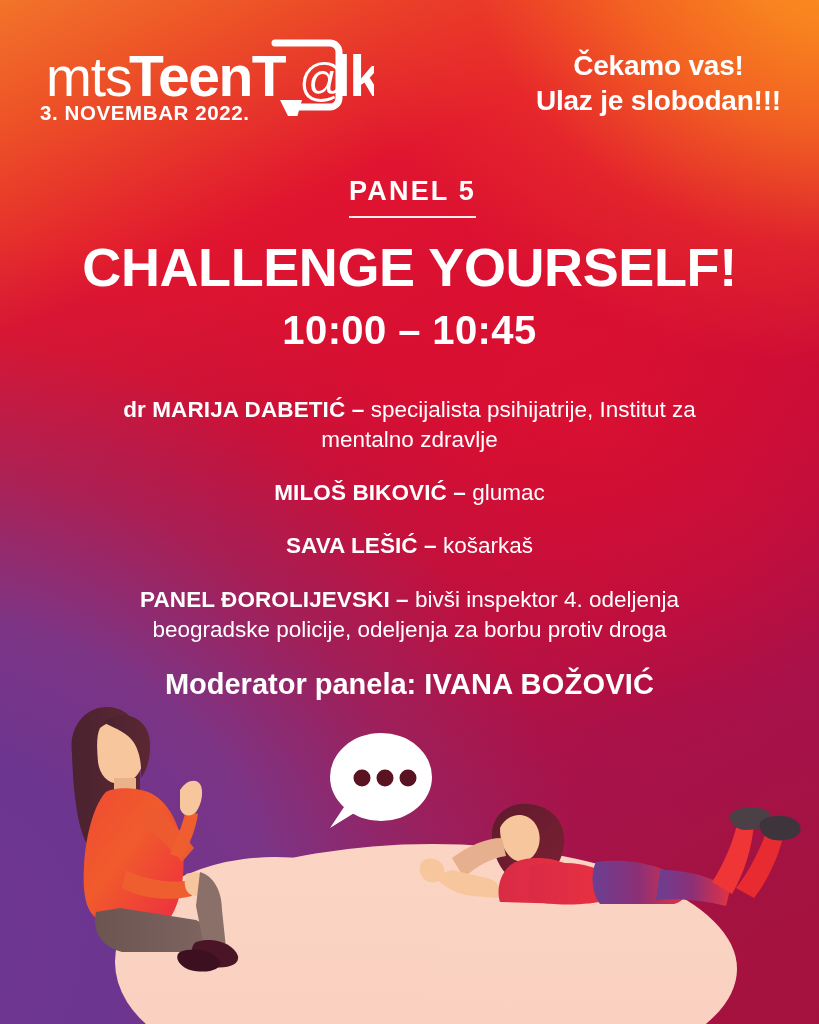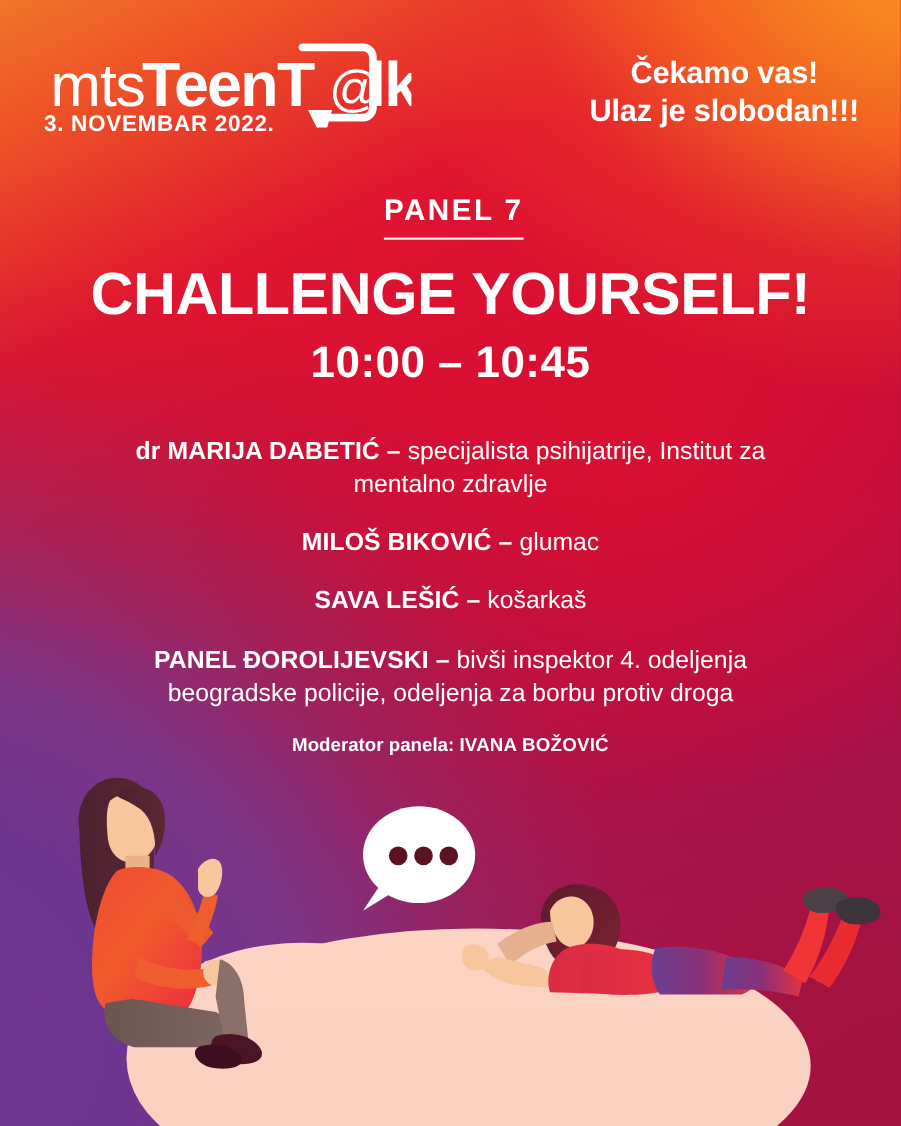--- a/index.html
+++ b/index.html
@@ -149,21 +149,21 @@
   }
   .speaker .nm {
     font-weight: 700;
     letter-spacing: 0.1px;
   }
   .speaker .rl {
     font-weight: 500;
   }
   .moderator {
     margin-top: 6px;
-    font-size: 17px;
+    font-size: 29px;
     font-weight: 600;
   }
   .moderator .mod-name {
     font-weight: 700;
     letter-spacing: 0.2px;
   }
 
   
   .illustration {
     position: absolute;
@@ -205,21 +205,21 @@
 
     <div class="tagline">
       <div>Čekamo vas!</div>
       <div>Ulaz je slobodan!!!</div>
     </div>
   </div>
 
   <div class="content">
 
     <div>
-      <span class="panel-tag">PANEL 7</span>
+      <span class="panel-tag">PANEL 5</span>
     </div>
 
     <div class="panel-title">CHALLENGE YOURSELF!</div>
 
     <div class="panel-time">10:00 – 10:45</div>
 
     <div class="speakers">
 
       <div class="speaker">
         <span class="nm">dr MARIJA DABETIĆ</span><span class="nm"> – </span><span class="rl">specijalista psihijatrije, Institut za mentalno zdravlje</span>

